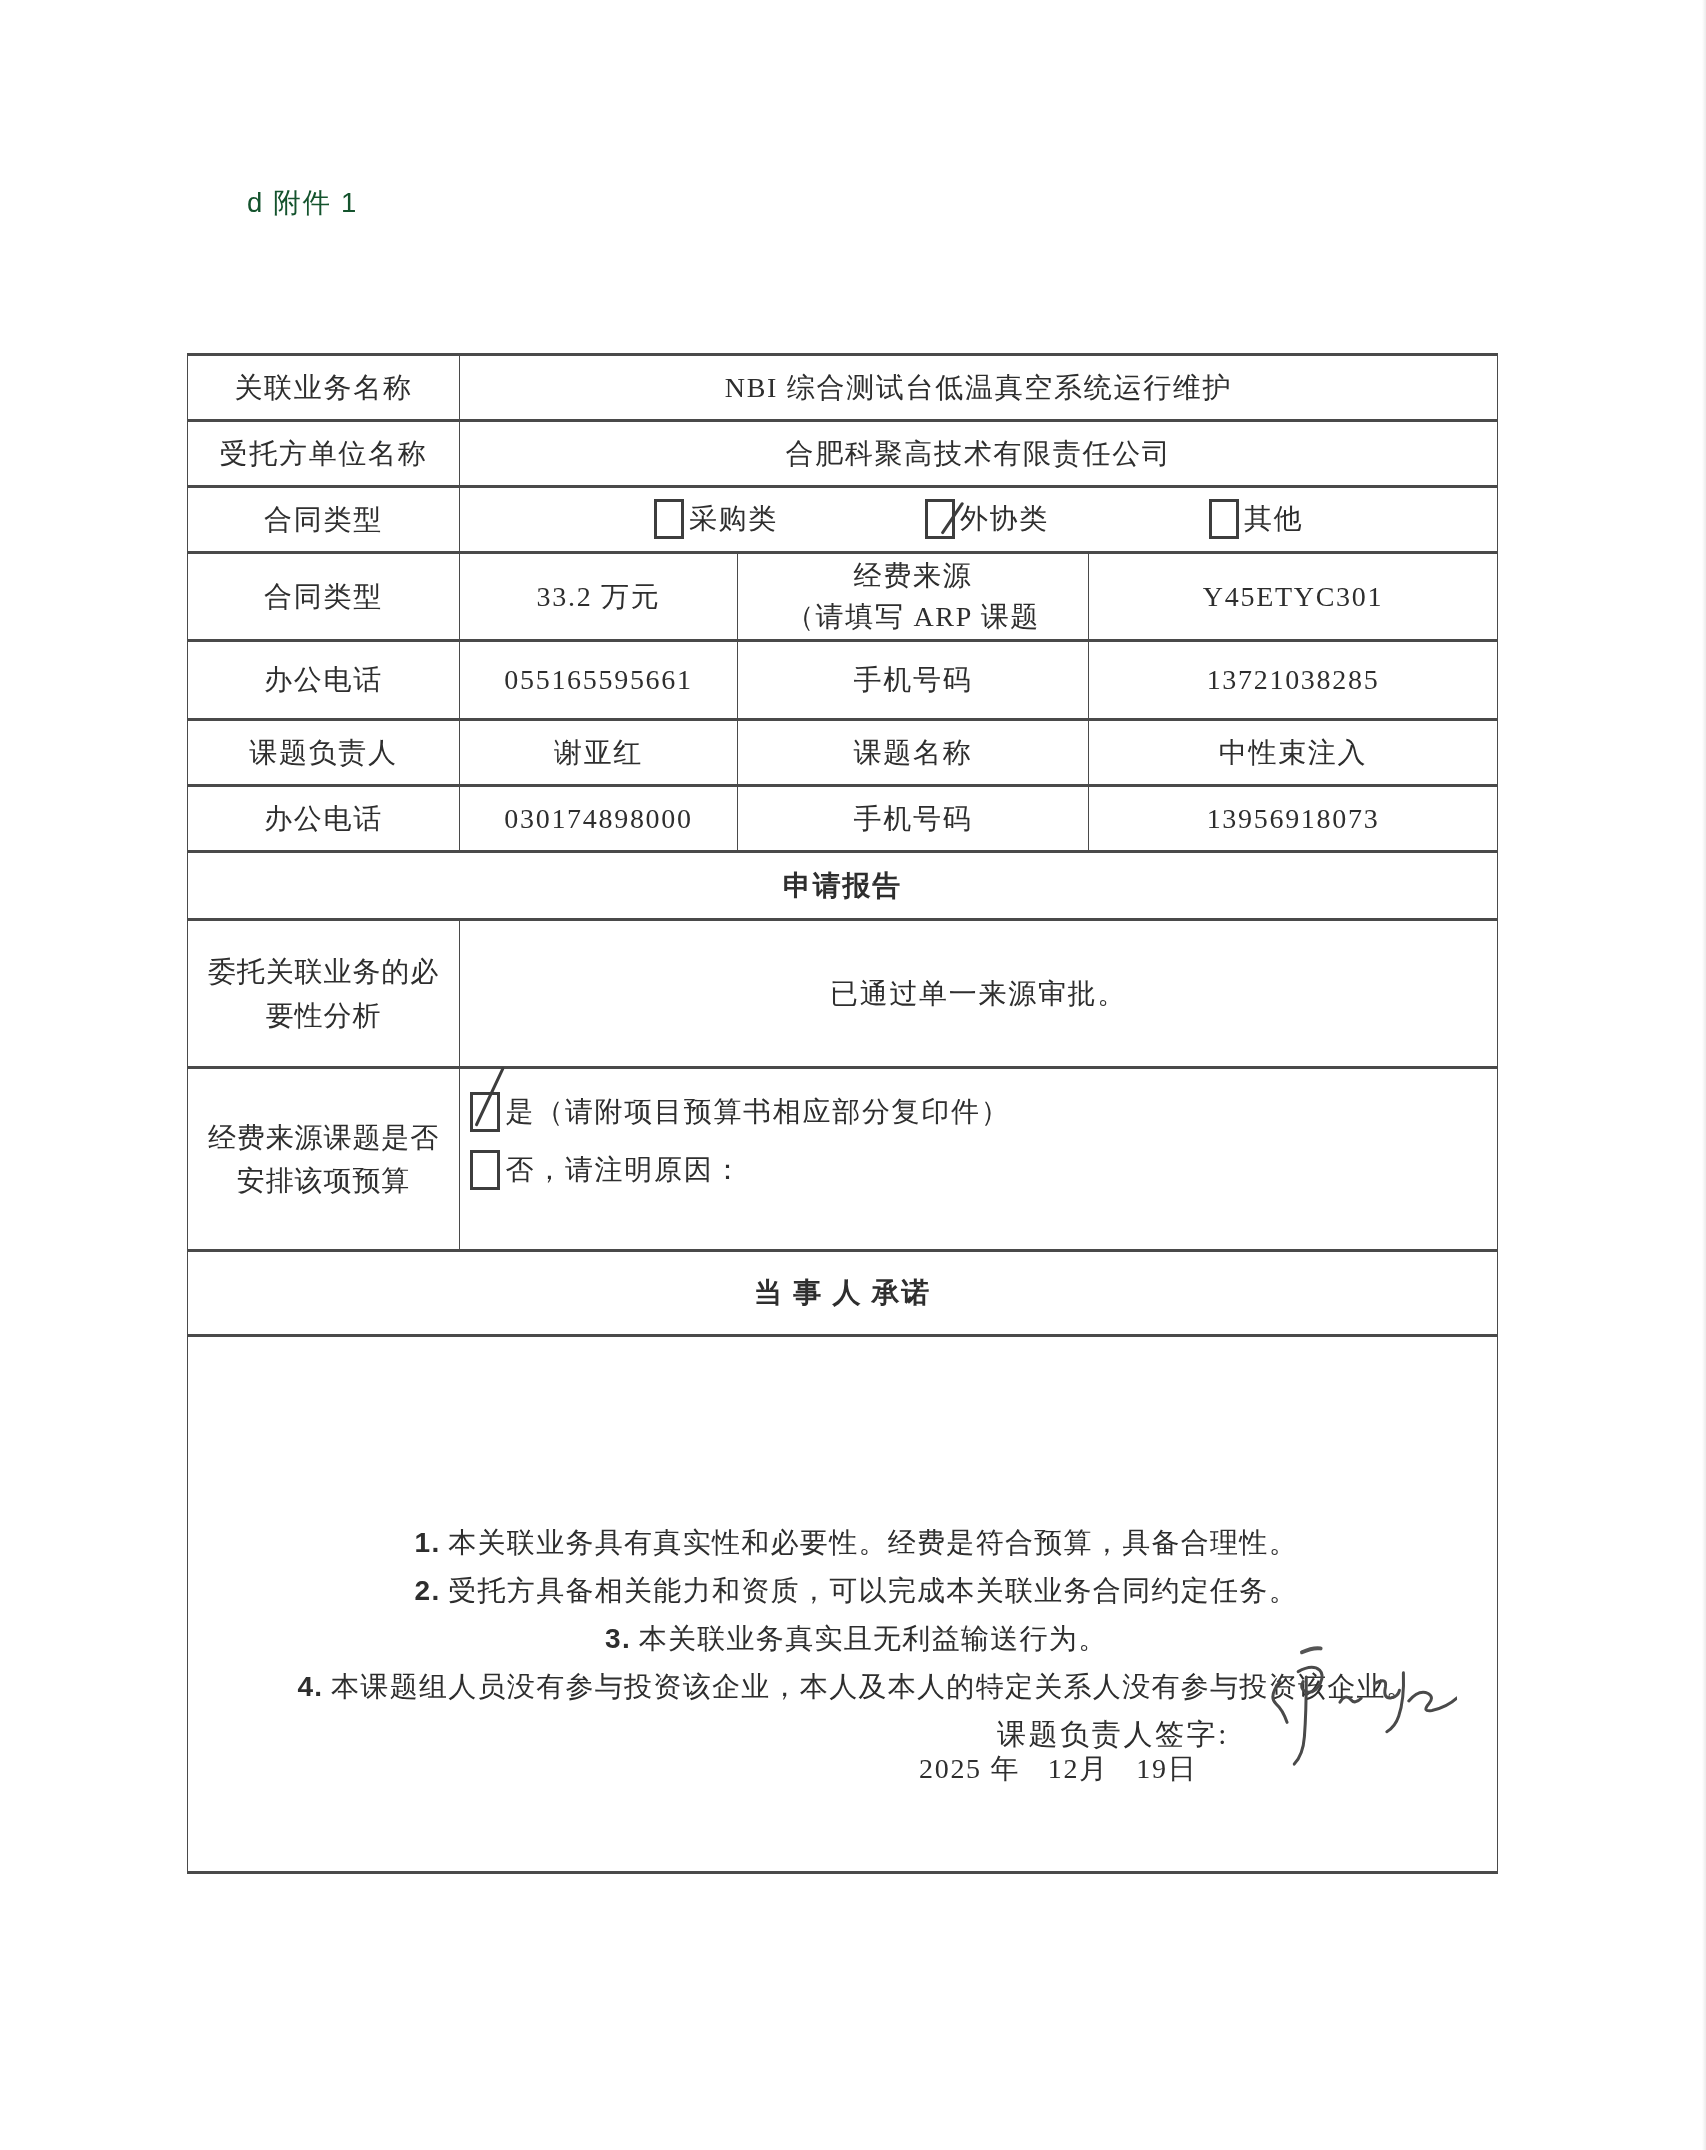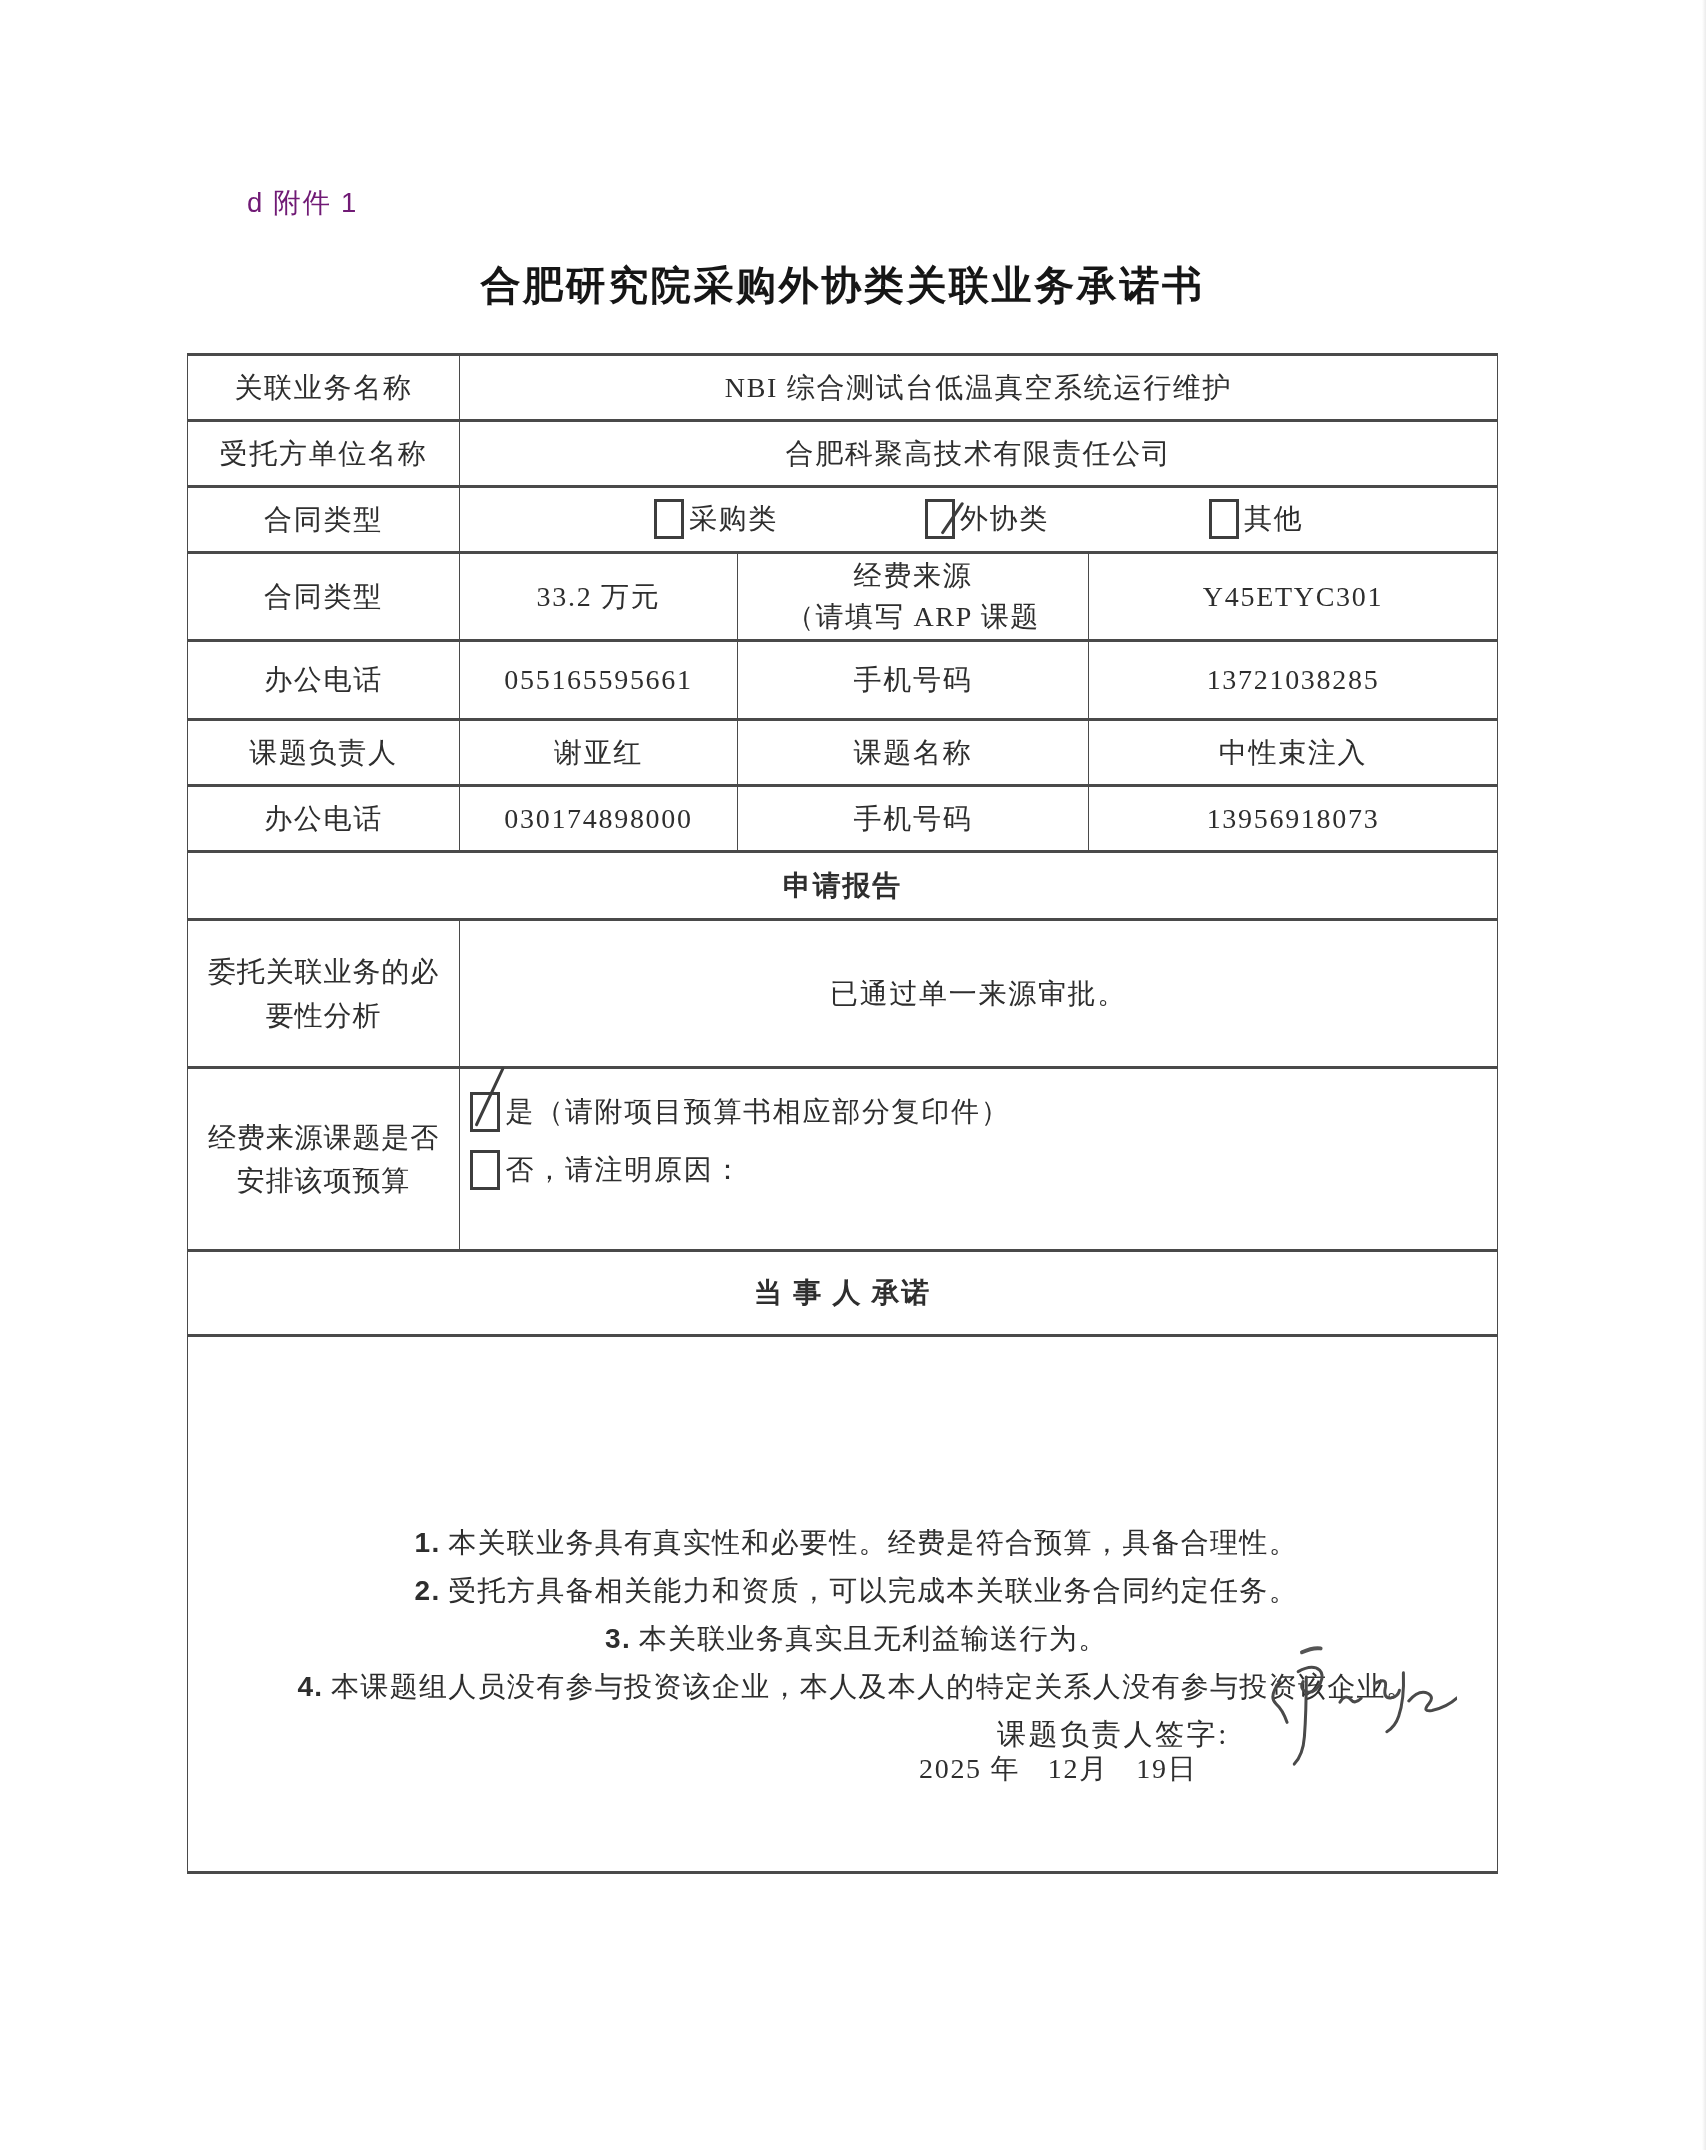--- a/index.html
+++ b/index.html
@@ -10,21 +10,21 @@
     font-family:"Liberation Serif","DejaVu Serif",serif;
     color:#2e2e2e;
     overflow:hidden;
   }
   
   .scan-edge{position:absolute;right:0;top:0;width:4.3px;height:100%;background:linear-gradient(to left,#d8d8d8,rgba(255,255,255,0));opacity:.5;}
 
   .attach{
     position:absolute;left:247px;top:185px;
     font-family:"Liberation Sans","DejaVu Sans",sans-serif;
-    font-size:27.5px;letter-spacing:1.7px;color:#701a75;
+    font-size:27.5px;letter-spacing:1.7px;color:#14532d;
   }
   .title{
     position:absolute;left:187px;top:258px;width:1311px;margin:0;
     text-align:center;
     font-family:"Liberation Sans","DejaVu Sans",sans-serif;
     font-weight:bold;font-size:40px;letter-spacing:2.6px;color:#161616;
   }
 
   table.form{
     position:absolute;left:187px;top:353px;
@@ -89,21 +89,20 @@
   .dateline span{margin-right:27.5px;margin-top:32px;}
   .dateline span:last-child{margin-right:0;}
 </style>
 </head>
 <body>
 
 <div class="page">
   <div class="scan-edge"></div>
 
   <div class="attach">d 附件 1</div>
-  <h1 class="title">合肥研究院采购外协类关联业务承诺书</h1>
 
   <table class="form">
     <colgroup>
       <col style="width:272px">
         <col style="width:278px">
         <col style="width:351px">
         <col style="width:409px">
     </colgroup>
 
     <tbody>

